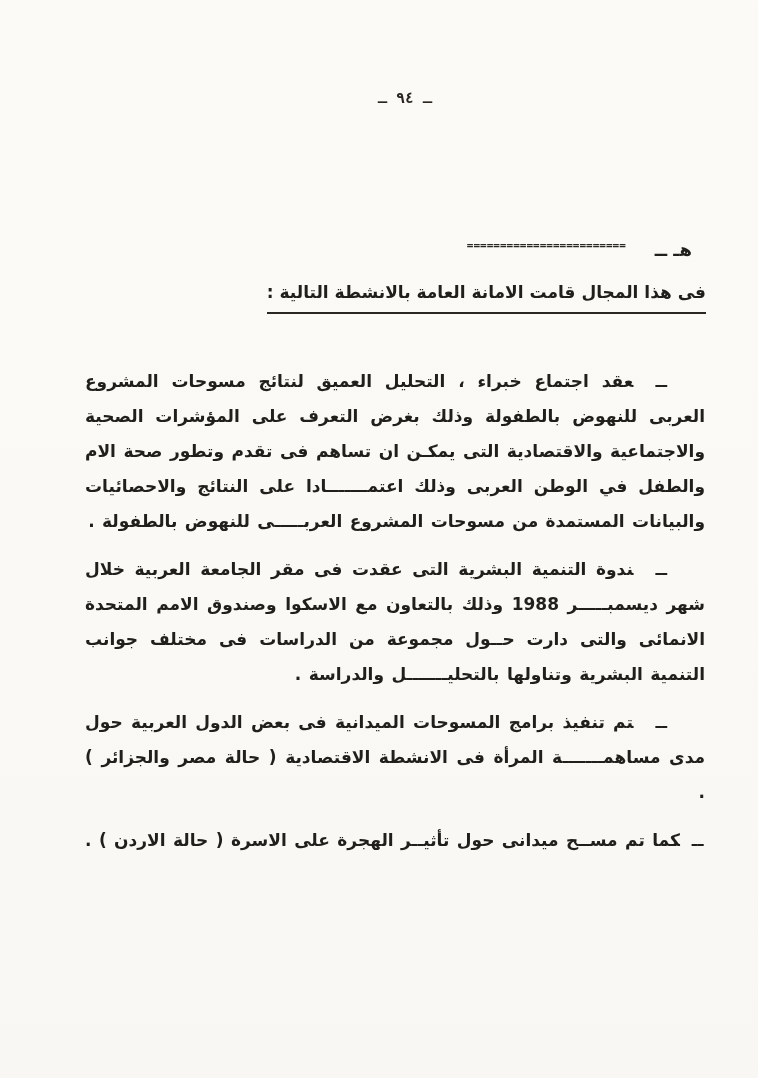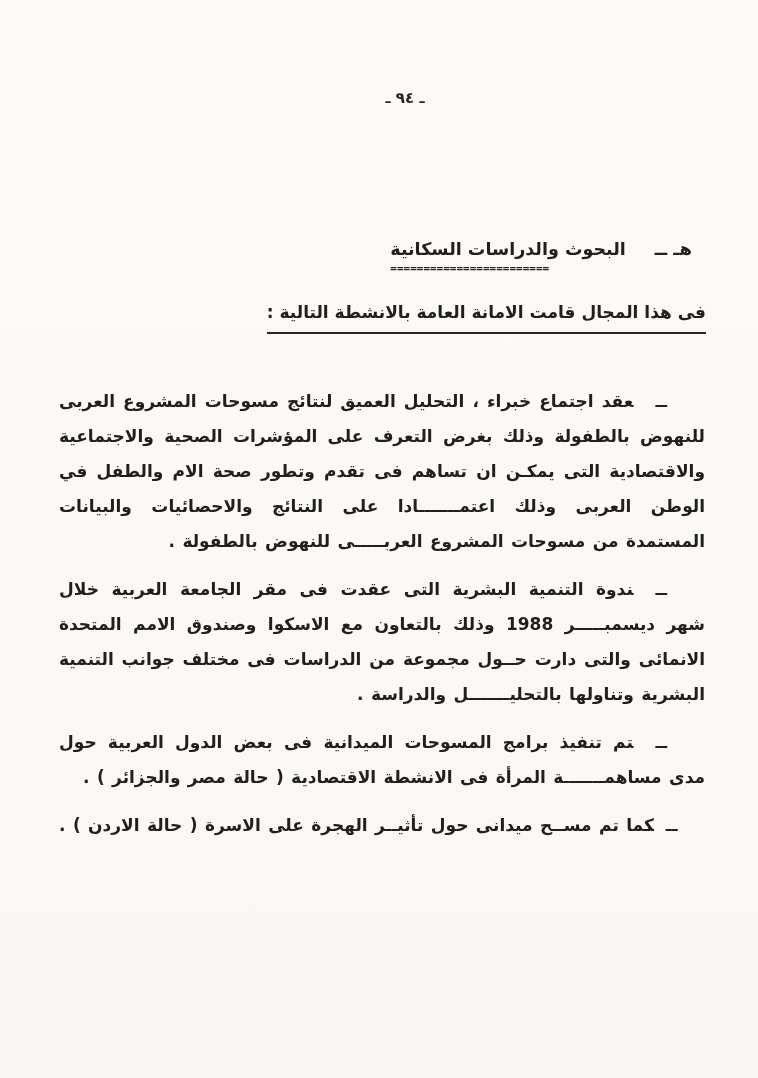--- a/index.html
+++ b/index.html
@@ -21,20 +21,21 @@
   }
   .page-number-row {
     text-align: center;
   }
   .page-number {
     display: inline-block;
     transform: translateX(26px);
     font-size: 15px;
     direction: rtl;
     color: #29261f;
+    font-family: Liberation Mono, monospace;
   }
   .heading-row {
     direction: rtl;
     display: flex;
     align-items: flex-start;
     gap: 18px;
     padding-right: 66px;
     margin-top: 130px;
   }
   .heading-marker { font-size: 18px; line-height: 24px; margin-left: 11px; }
@@ -45,34 +46,34 @@
     direction: ltr;
     text-align: left;
     font-size: 11px;
     line-height: 10px;
     margin-top: 3px;
     color: #2a2722;
   }
   .intro-row {
     direction: rtl;
     padding-right: 52px;
-    margin-top: 26px;
+    margin-top: 18px;
   }
   .intro-sentence {
     display: inline-block;
     font-size: 17px;
     line-height: 24px;
     border-bottom: 2px solid #2a2722;
     padding-bottom: 8px;
   }
   .content {
     direction: rtl;
     margin-top: 50px;
     padding-right: 53px;
-    padding-left: 59px;
+    padding-left: 85px;
     font-size: 17px;
     line-height: 35px;
     text-align: justify;
     word-spacing: 1.5px;
   }
   .para {
     text-indent: 38px;
     margin: 0 0 13px 0;
   }
   .para .dash {
@@ -91,21 +92,20 @@
 
 <div class="page">
 
   <div class="page-number-row">
     <span class="page-number">ـ ٩٤ ـ</span>
   </div>
 
   <div class="heading-row">
     <span class="heading-marker">هـ ــ</span>
     <span class="heading-title-block">
-      <div class="heading-title">البحوث والدراسات السكانية</div>
       <div class="heading-equals">========================</div>
     </span>
   </div>
 
   <div class="intro-row">
     <span class="intro-sentence">فى هذا المجال قامت الامانة العامة بالانشطة التالية :</span>
   </div>
 
   <div class="content">
 

